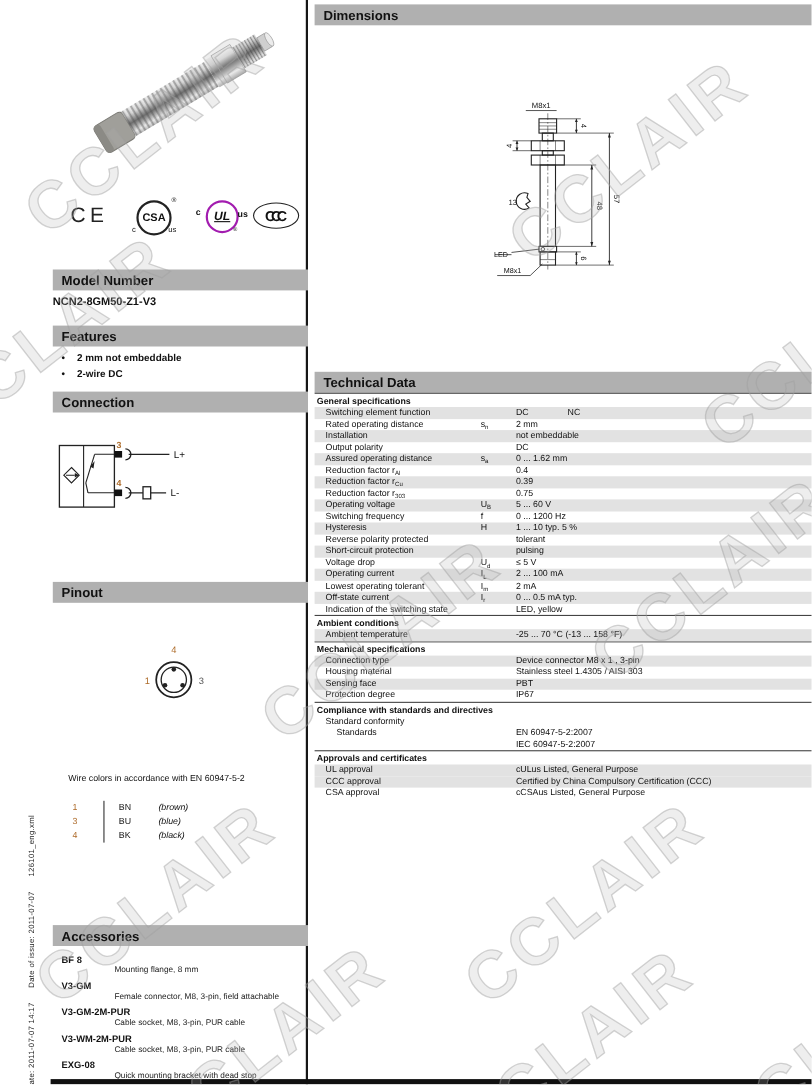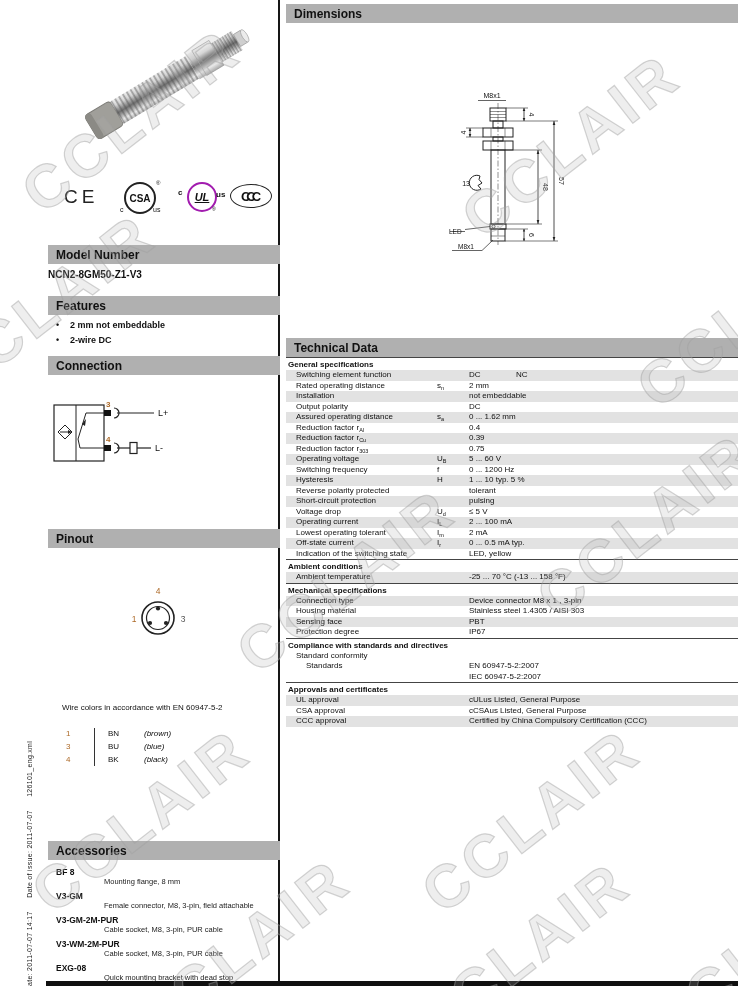--- a/index.html
+++ b/index.html
@@ -418,23 +418,23 @@
           <span class="val">
             <div>EN 60947-5-2:2007</div>
             <div>IEC 60947-5-2:2007</div>
           </span>
         </div>
         <div class="t-sec">Approvals and certificates</div>
         <div class="t-row stripe">
           <span class="lbl">UL approval</span>
           <span class="val">cULus Listed, General Purpose</span>
         </div>
+        <div class="t-row stripe">
+          <span class="lbl">CCC approval</span>
+          <span class="val">Certified by China Compulsory Certification (CCC)</span>
+        </div>
         <div class="t-row">
           <span class="lbl">CSA approval</span>
           <span class="val">cCSAus Listed, General Purpose</span>
         </div>
-        <div class="t-row stripe">
-          <span class="lbl">CCC approval</span>
-          <span class="val">Certified by China Compulsory Certification (CCC)</span>
-        </div>
       </div>
   </div>
 </div>
 
 </body></html>

